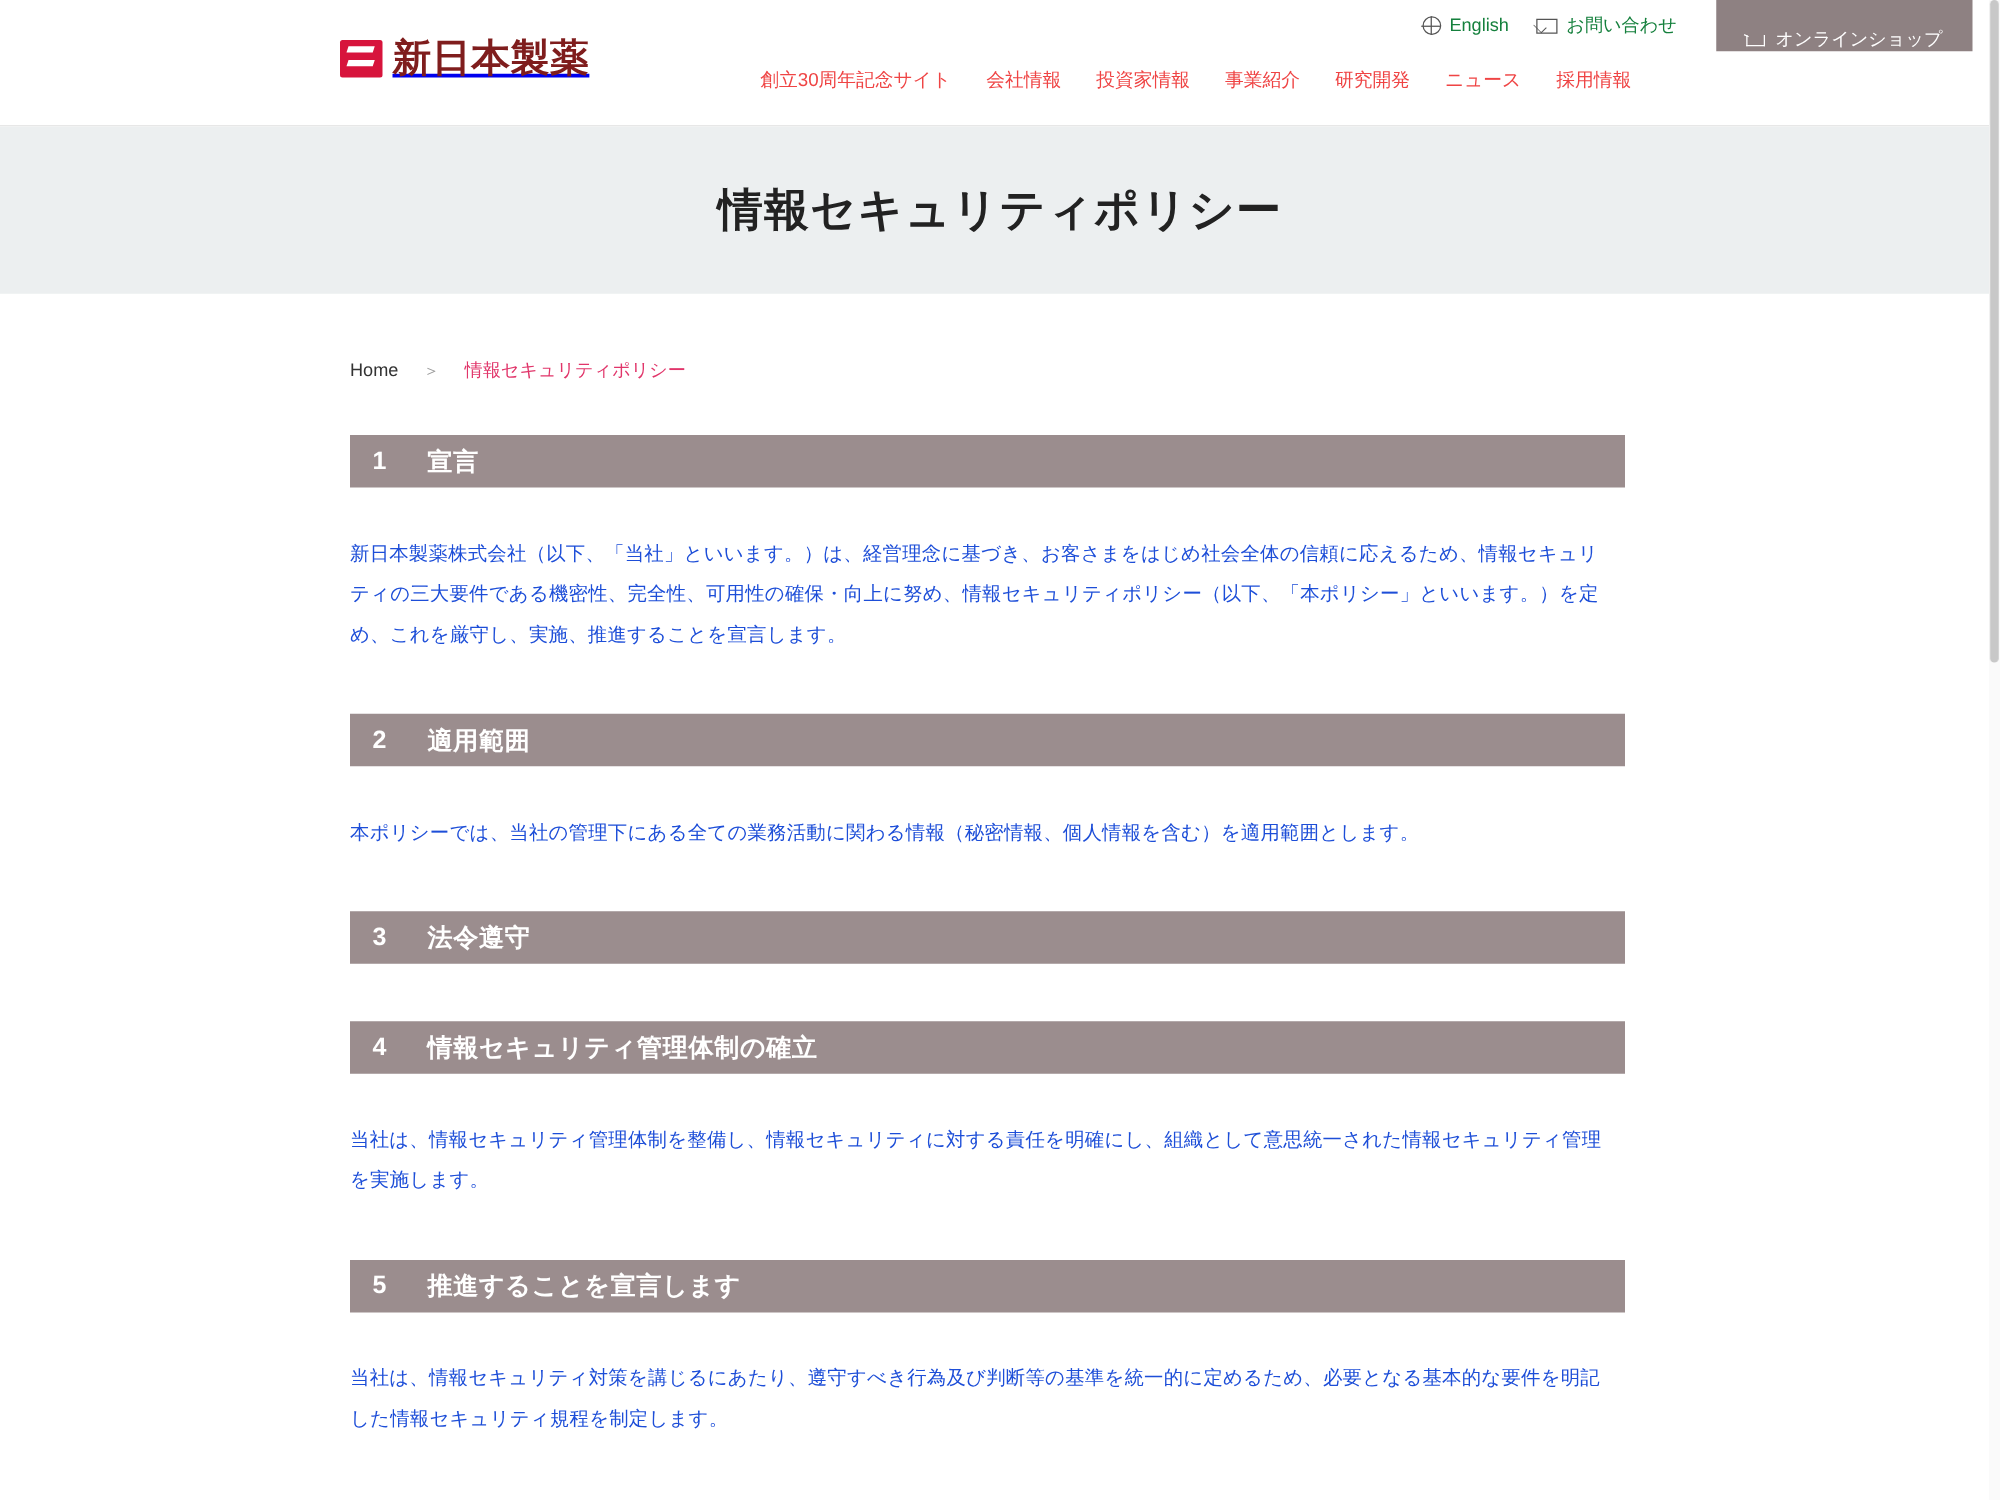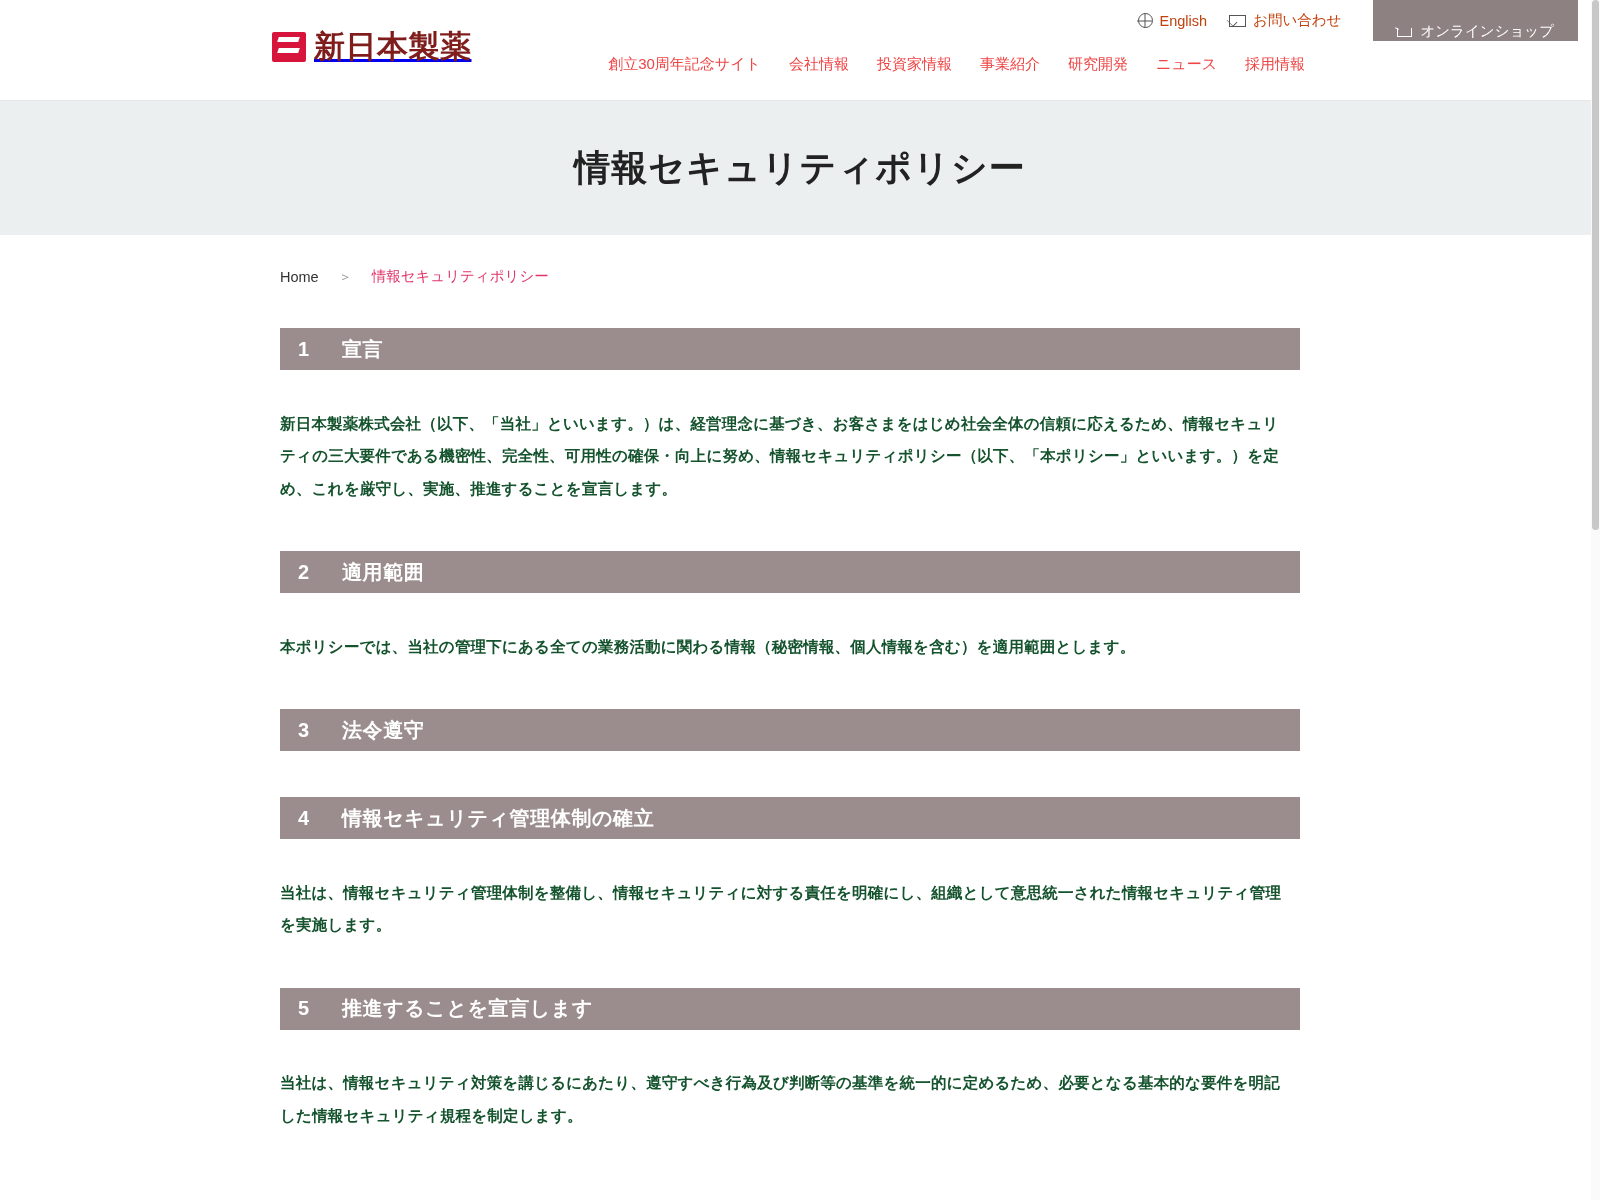--- a/index.html
+++ b/index.html
@@ -73,21 +73,21 @@
     display: flex;
     align-items: center;
     gap: 22px;
     height: 41px;
   }
   .util-link {
     display: flex;
     align-items: center;
     gap: 7px;
     font-size: 14.5px;
-    color: #c2410c;
+    color: #15803d;
     text-decoration: none;
     cursor: pointer;
   }
   .icon-globe {
     width: 15px; height: 15px;
     border: 1.3px solid #555;
     border-radius: 50%;
     position: relative;
     flex: none;
   }
@@ -189,21 +189,21 @@
     font-size: 36px;
     font-weight: 700;
     letter-spacing: 1px;
     color: #222222;
   }
 
   
   .breadcrumb {
     max-width: 1020px;
     margin: 0 auto;
-    padding: 32px 0 0 0;
+    padding: 52px 0 0 0;
     display: flex;
     align-items: center;
     gap: 14px;
     font-size: 14.5px;
     position: relative;
     left: -10px;
   }
   .breadcrumb a {
     color: #333333;
     text-decoration: none;
@@ -239,24 +239,23 @@
     margin-top: 46px;
   }
   .sec-head:first-child { margin-top: 0; }
   .sec-num {
     display: inline-block;
     min-width: 44px;
   }
   .sec-body {
     font-size: 15.5px;
     line-height: 2.1;
-    color: #14532d;
+    color: #1d4ed8;
     padding: 22px 18px 0 0;
     letter-spacing: 0.2px;
-    font-weight: bold;
   }
 
   
   .fake-scroll {
     position: fixed;
     right: 0;
     top: 0;
     width: 9px;
     height: 1200px;
     background: #fafafa;

